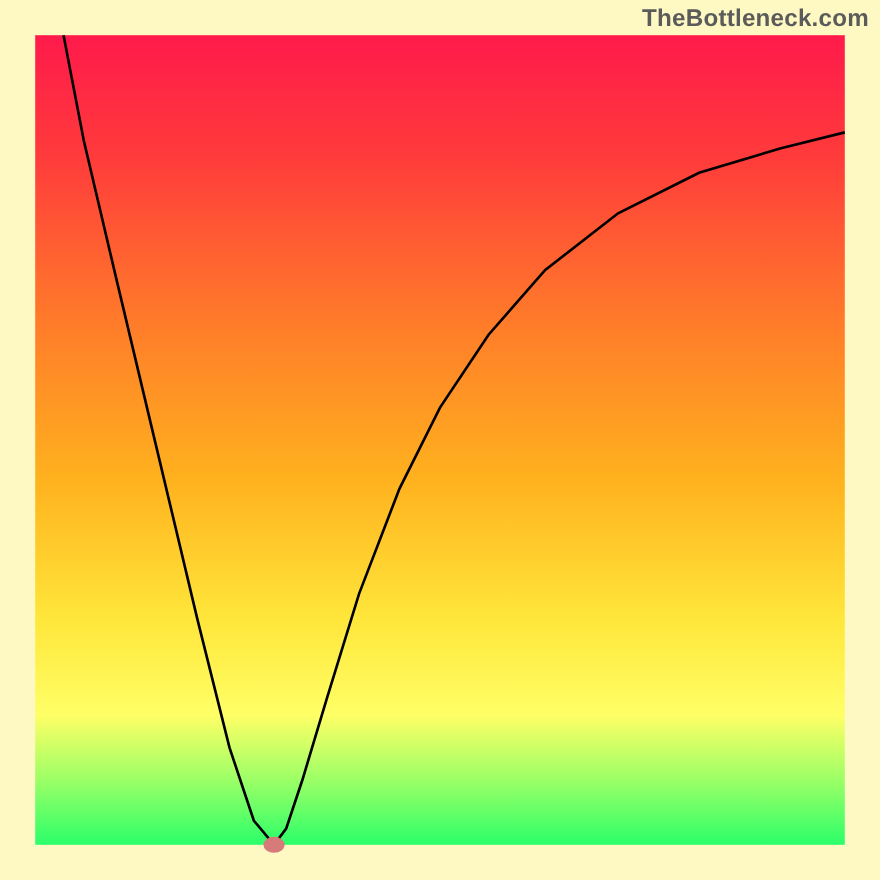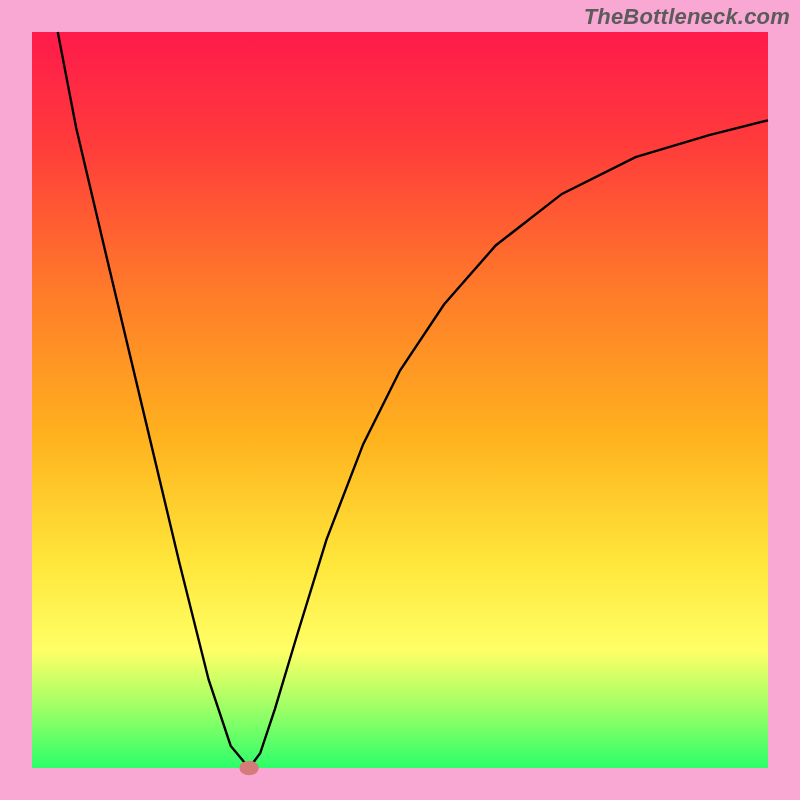--- a/index.html
+++ b/index.html
@@ -8,22 +8,21 @@
     width: 800px;
     height: 800px;
     background: #000;
     font-family: Arial, Helvetica, sans-serif;
     overflow: hidden;
   }
   .frame {
     position: relative;
     width: 800px;
     height: 800px;
-    background: #f9a8d4;
-    font-style: italic;
+    background: #fef9c3;
   }
   .watermark {
     position: absolute;
     top: 4px;
     right: 10px;
     color: #5b5b5b;
     font-size: 22px;
     font-weight: 600;
     letter-spacing: 0.2px;
     z-index: 5;

